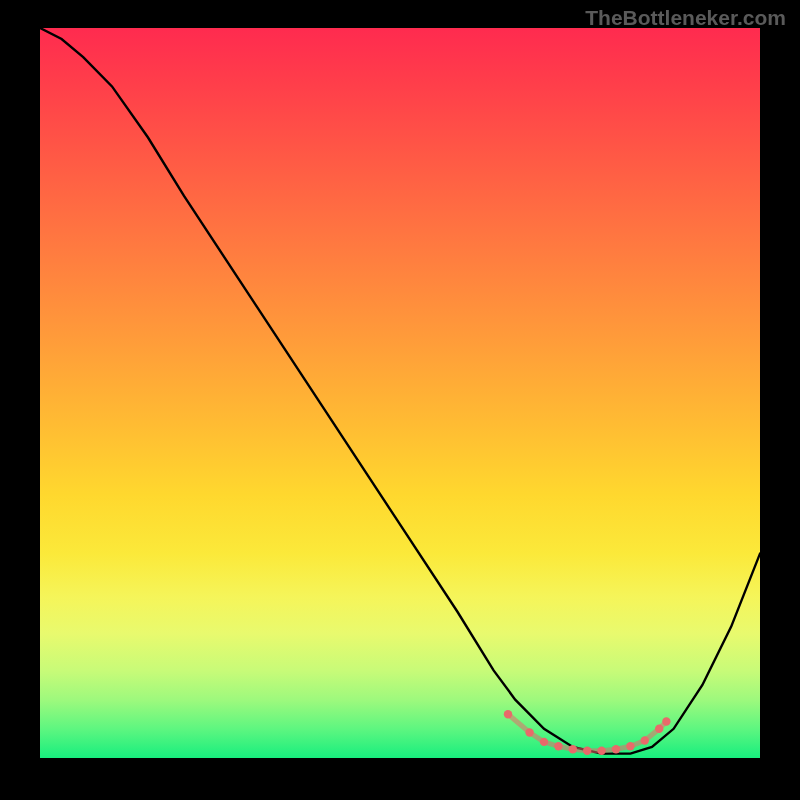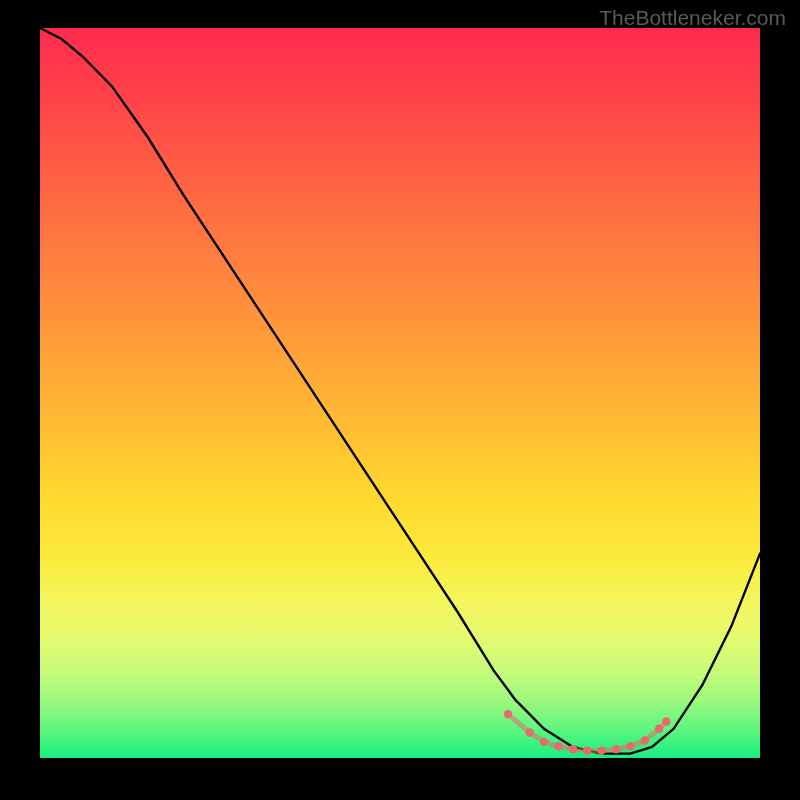--- a/index.html
+++ b/index.html
@@ -9,21 +9,21 @@
     background: #000;
     position: relative;
     font-family: Arial, sans-serif;
   }
   .watermark {
     position: absolute;
     top: 6px;
     right: 14px;
     color: #5a5a5a;
     font-size: 21px;
-    font-weight: 400;
+    font-weight: 700;
     z-index: 10;
   }
   .plot-area {
     position: absolute;
     left: 40px;
     top: 28px;
     width: 720px;
     height: 730px;
     overflow: hidden;
   }

